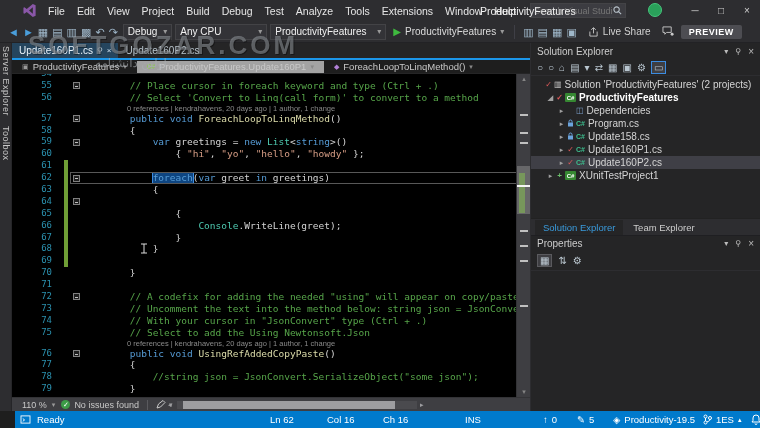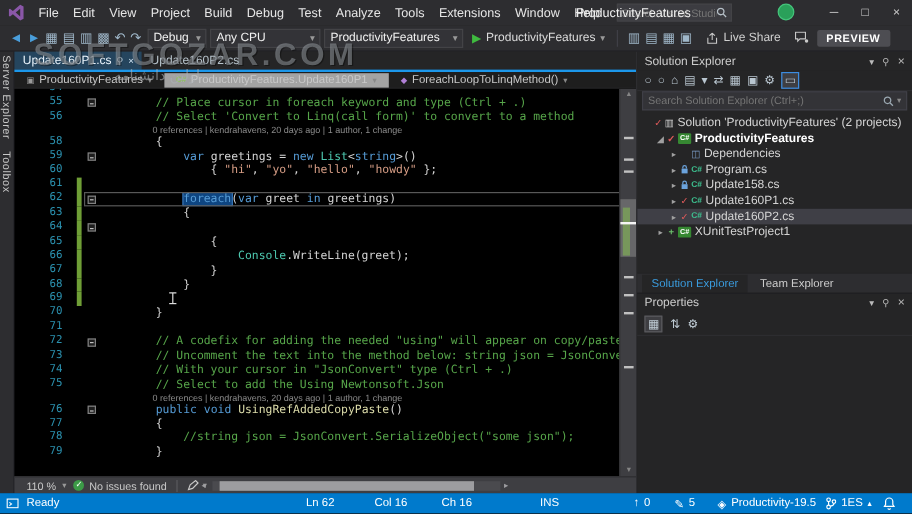--- a/index.html
+++ b/index.html
@@ -1,20 +1,20 @@
 <!DOCTYPE html>
 <html><head>
 <meta charset="utf-8">
 <style>
   *{box-sizing:border-box;margin:0;padding:0}
   html,body{width:760px;height:428px;overflow:hidden}
   body{position:relative;background:#1e1e1e;font-family:"Liberation Sans",sans-serif;color:#cccccc;font-size:11px;-webkit-font-smoothing:antialiased}
 
   
-  .titlebar{height:21px;background:#2d2d30;display:flex;align-items:center;padding-left:4px;position:relative}
+  .titlebar{height:21px;background:#2d2d30;display:flex;align-items:center;padding-left:20px;position:relative}
   .vslogo{width:16px;height:15px;margin:0 4px 0 2px;flex:0 0 auto}
   .menubar{display:flex;align-items:center;height:100%}
   .menu{padding:0 6px;font-size:10.5px;color:#e6e6e6;height:100%;display:flex;align-items:center;cursor:default}
   .vssearch{margin-left:8px;width:96px;height:15px;background:#3c3c41;border:1px solid #434346;display:flex;align-items:center;padding:0 3px}
   .vssearch input{flex:1;min-width:0;background:transparent;border:none;outline:none;color:#999;font-size:9px;font-family:"Liberation Sans",sans-serif}
   .wintitle{position:absolute;left:480px;top:0;height:21px;display:flex;align-items:center;font-size:10.5px;color:#f1f1f1}
   .avatar{position:absolute;left:648px;top:3px;width:14px;height:14px;border-radius:50%;background:#2aa05a;border:1px solid #45c57c}
   .winbtns{position:absolute;right:0;top:0;height:21px;display:flex}
   .winbtn{width:26px;height:100%;display:flex;align-items:center;justify-content:center;color:#d0d0d0;font-size:10px}
 
@@ -110,21 +110,21 @@
   .ticn.dep{color:#7a9cc6;font-size:8px}
   .paneltabs{height:17px;background:#2d2d30;display:flex;align-items:flex-end;gap:2px;padding-left:4px;border-top:1px solid #222}
   .ptab{padding:2px 8px;font-size:9.5px;color:#cccccc}
   .ptab.active{background:#252526;color:#3a9bdc}
   .props-toolbar{height:20px;display:flex;align-items:center;gap:6px;padding:0 6px;border-bottom:1px solid #2d2d30}
   .ppi{color:#c0cdd6;font-size:10px}
   .ppi.boxed{border:1px solid #5a5a5e;background:#3e3e42;padding:0 2px}
   .props-body{flex:1;background:#252526}
 
   
-  .statusbar{position:absolute;left:0;right:0;bottom:0;height:17px;background:#007acc;color:#ffffff;font-size:9.5px}
+  .statusbar{position:absolute;left:15px;right:0;bottom:0;height:17px;background:#007acc;color:#ffffff;font-size:9.5px}
   .sbitem{position:absolute;top:0;height:17px;display:flex;align-items:center;gap:4px;white-space:nowrap}
 
   
   .watermark{position:absolute;left:28px;top:30px;z-index:40;pointer-events:none;font-weight:bold;font-size:26px;letter-spacing:3px;color:rgba(150,155,161,.55);text-shadow:1px 1px 0 rgba(0,0,0,.35)}
   .watermark2{position:absolute;left:95px;top:56px;z-index:40;pointer-events:none;font-size:12px;color:rgba(172,176,182,.6)}
 </style>
 </head>
 <body>
 
 <div class="titlebar">
@@ -256,20 +256,30 @@
           <div class="crow">
             <span class="ln">56</span>
             <span class="sp"></span>
             <div class="codewrap">
               <span class="fold"></span>
               <pre><span class="cm">        // Select 'Convert to Linq(call form)' to convert to a method</span></pre>
             </div>
           </div>
           <div class="lensrow">0 references | kendrahavens, 20 days ago | 1 author, 1 change</div>
           <div class="crow">
+            <span class="ln">57</span>
+            <span class="sp"></span>
+            <div class="codewrap">
+              <span class="fold">
+                <span class="foldbox"></span>
+              </span>
+              <pre><span class="pl">        </span><span class="kw">public</span><span class="pl"> </span><span class="kw">void</span><span class="pl"> </span><span class="me">ForeachLoopToLinqMethod</span><span class="pl">()</span></pre>
+            </div>
+          </div>
+          <div class="crow">
             <span class="ln">58</span>
             <span class="sp"></span>
             <div class="codewrap">
               <span class="fold"></span>
               <pre><span class="pl">        {</span></pre>
             </div>
           </div>
           <div class="crow">
             <span class="ln">59</span>
             <span class="sp"></span>
@@ -526,28 +536,20 @@
         <span class="sei">○</span>
         <span class="sei">⌂</span>
         <span class="sei">▤</span>
         <span class="sei">▾</span>
         <span class="sei">⇄</span>
         <span class="sei">▦</span>
         <span class="sei">▣</span>
         <span class="sei">⚙</span>
         <span class="sei boxed">▭</span>
       </div>
-    <div class="sesearch">
-      <input placeholder="Search Solution Explorer (Ctrl+;)" style="">
-      <svg width="9" height="9" viewBox="0 0 10 10">
-          <circle cx="4" cy="4" r="3" fill="none" stroke="#9aa7b0" stroke-width="1.2"></circle>
-          <line x1="6.2" y1="6.2" x2="9" y2="9" stroke="#9aa7b0" stroke-width="1.2"></line>
-        </svg>
-      <span style="color:#888;font-size:7px;margin-left:2px">▾</span>
-    </div>
     <div class="tree" id="tree">
         <div class="trow" style="padding-left: 4px;">
           <span class="arrow"></span>
           <span class="stat check">✓</span>
           <span class="ticn sln">▥</span>
           <span>Solution 'ProductivityFeatures' (2 projects)</span>
         </div>
         <div class="trow bold" style="padding-left: 15px;">
           <span class="arrow">◢</span>
           <span class="stat check">✓</span>

